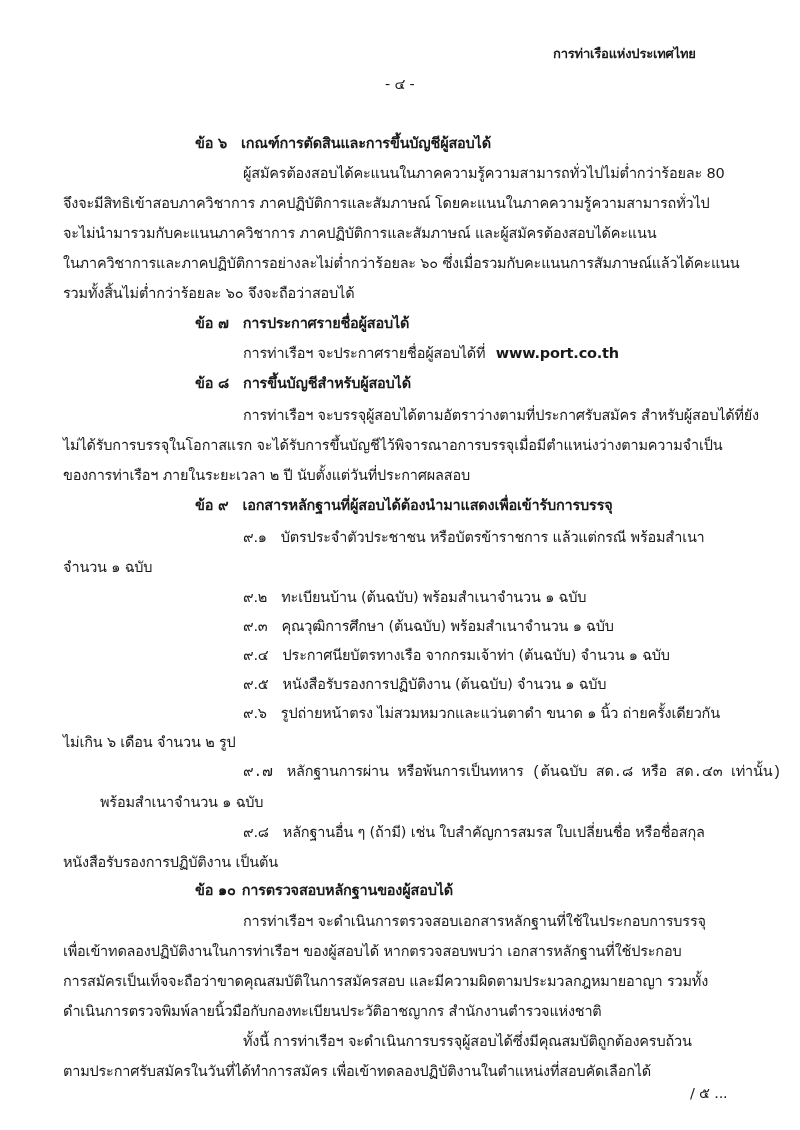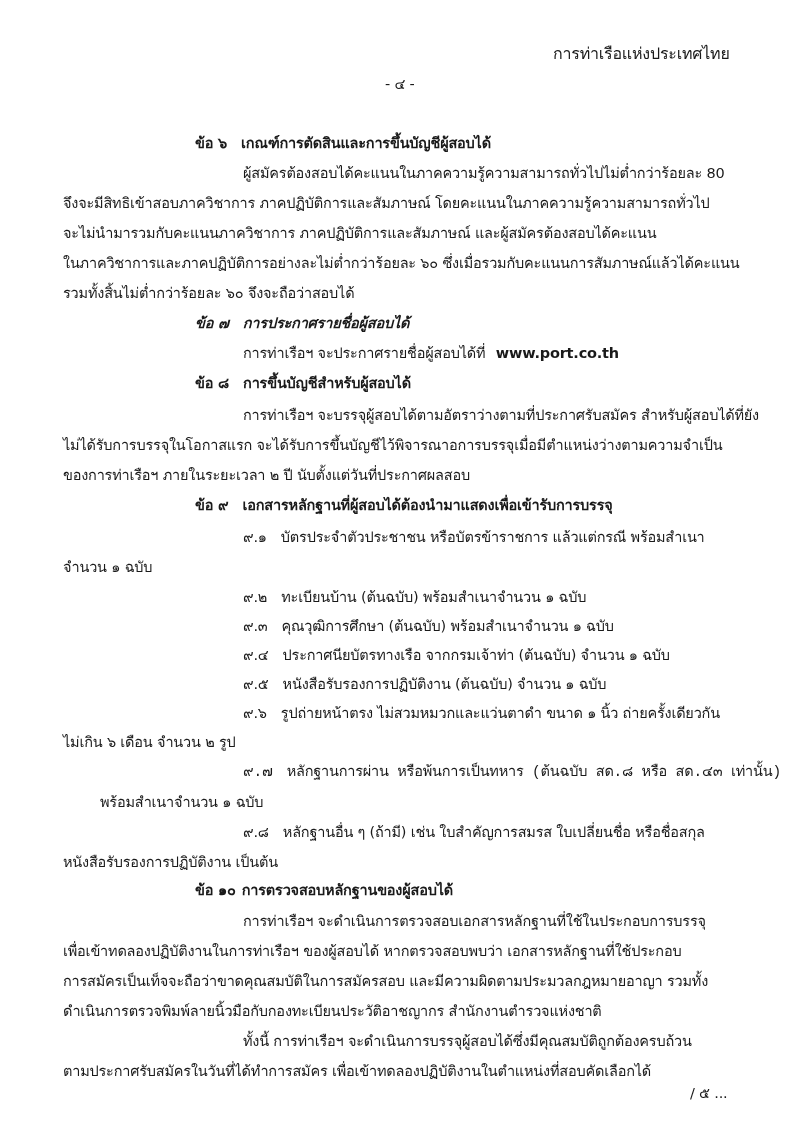--- a/index.html
+++ b/index.html
@@ -6,42 +6,42 @@
   body {
     width: 800px; height: 1130px; position: relative; overflow: hidden;
     font-family: "DejaVu Sans", "Liberation Sans", sans-serif;
     color: #1a1a1a;
   }
   .line {
     position: absolute; white-space: nowrap; font-size: 14.5px; line-height: 20px;
     letter-spacing: -0.2px;
   }
   .bold { font-weight: bold; }
-  .hdr { font-size: 16px; font-weight: normal; }
+  .hdr { font-size: 13px; font-weight: bold; }
   .num { display: inline-block; }
   .gap { display: inline-block; width: 14px; }
 </style>
 </head>
 <body>
 
 <div>
 
   <div class="line hdr" style="left:553px; top:44px;">การท่าเรือแห่งประเทศไทย</div>
   <div class="line" style="left:385px; top:74px;">- ๔ -</div>
 
   <div class="line bold" style="left:195px; top:133px;">
     <span>ข้อ ๖</span><span class="gap"></span><span>เกณฑ์การตัดสินและการขึ้นบัญชีผู้สอบได้</span>
   </div>
   <div class="line" style="left:243px; top:163px;">ผู้สมัครต้องสอบได้คะแนนในภาคความรู้ความสามารถทั่วไปไม่ต่ำกว่าร้อยละ 80</div>
   <div class="line" style="left:63px; top:193px;">จึงจะมีสิทธิเข้าสอบภาควิชาการ ภาคปฏิบัติการและสัมภาษณ์ โดยคะแนนในภาคความรู้ความสามารถทั่วไป</div>
   <div class="line" style="left:63px; top:223px;">จะไม่นำมารวมกับคะแนนภาควิชาการ ภาคปฏิบัติการและสัมภาษณ์ และผู้สมัครต้องสอบได้คะแนน</div>
   <div class="line" style="left:63px; top:253px;">ในภาควิชาการและภาคปฏิบัติการอย่างละไม่ต่ำกว่าร้อยละ ๖๐ ซึ่งเมื่อรวมกับคะแนนการสัมภาษณ์แล้วได้คะแนน</div>
   <div class="line" style="left:63px; top:283px;">รวมทั้งสิ้นไม่ต่ำกว่าร้อยละ ๖๐ จึงจะถือว่าสอบได้</div>
 
-  <div class="line bold" style="left:195px; top:313px;font-style:italic;">
+  <div class="line bold" style="left:195px; top:313px;">
     <span>ข้อ ๗</span><span class="gap"></span><span>การประกาศรายชื่อผู้สอบได้</span>
   </div>
   <div class="line" style="left:243px; top:343px;">
     <span>การท่าเรือฯ จะประกาศรายชื่อผู้สอบได้ที่</span>
     <span class="bold" style="margin-left:6px;">www.port.co.th</span>
   </div>
 
   <div class="line bold" style="left:195px; top:373px;">
     <span>ข้อ ๘</span><span class="gap"></span><span>การขึ้นบัญชีสำหรับผู้สอบได้</span>
   </div>

